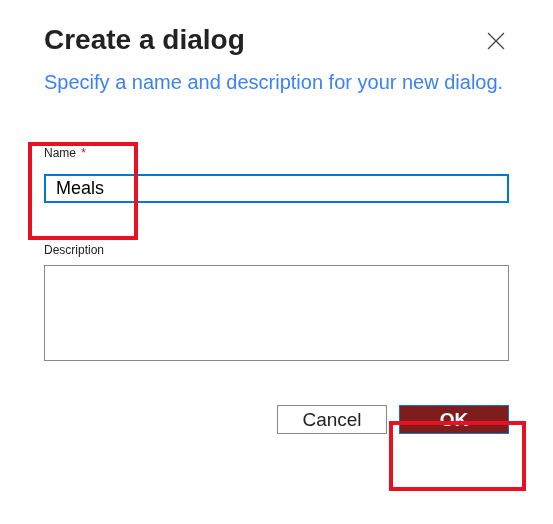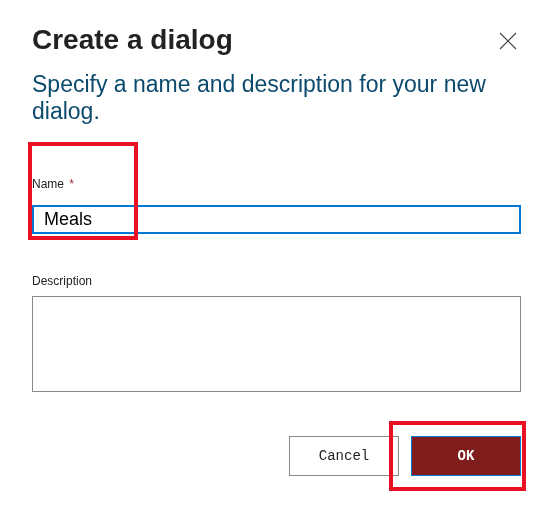--- a/index.html
+++ b/index.html
@@ -8,21 +8,21 @@
       padding: 0;
     }
     body {
       font-family: "Segoe UI", -apple-system, sans-serif;
       background: #fff;
       width: 553px;
       height: 524px;
       position: relative;
     }
     .dialog {
-      padding: 24px 32px;
+      padding: 24px 44px;
     }
     .header {
       display: flex;
       justify-content: space-between;
       align-items: flex-start;
       margin-bottom: 14px;
     }
     .title {
       font-size: 28px;
       font-weight: 700;
@@ -30,22 +30,22 @@
     }
     .close-btn {
       background: none;
       border: none;
       cursor: pointer;
       padding: 4px;
       color: #444;
       margin-top: 4px;
     }
     .subtitle {
-      font-size: 23px;
-      color: #0c4a6e;
+      font-size: 20px;
+      color: #3b82f6;
       margin-bottom: 48px;
     }
     .field-group {
       margin-bottom: 40px;
     }
     .field-label {
       font-size: 12px;
       color: #222;
       display: block;
       margin-bottom: 8px;
@@ -78,24 +78,24 @@
       resize: none;
     }
     .footer {
       display: flex;
       justify-content: flex-end;
       gap: 12px;
       margin-top: 20px;
     }
     .btn {
       min-width: 110px;
-      height: 40px;
-      font-size: 14px;
+      height: 29px;
+      font-size: 19px;
       cursor: pointer;
-      font-family: Liberation Mono, monospace;
+      font-family: Liberation Sans, sans-serif;
     }
     .btn-secondary {
       background: #fff;
       border: 1px solid #888;
       color: #222;
     }
     .btn-primary {
       background: #7f1d1d;
       border: 1px solid #0078d4;
       color: #fff;

